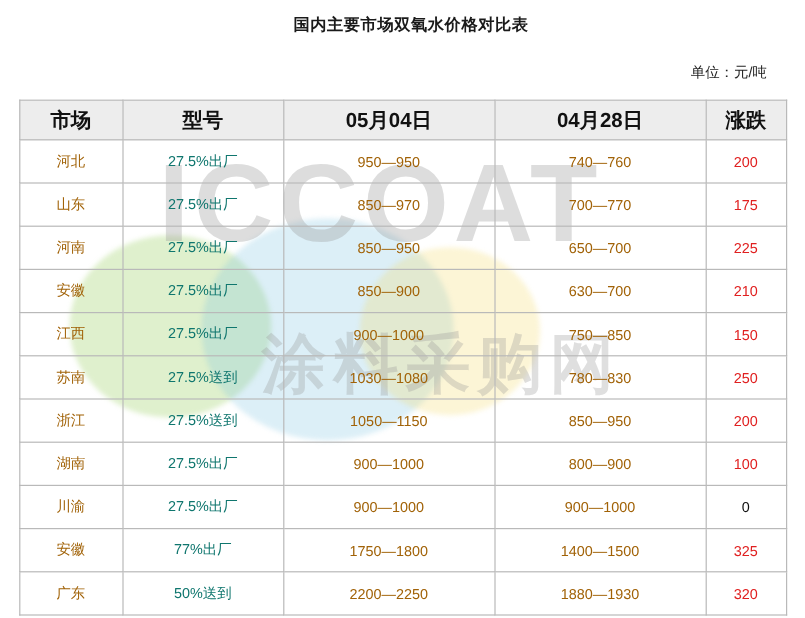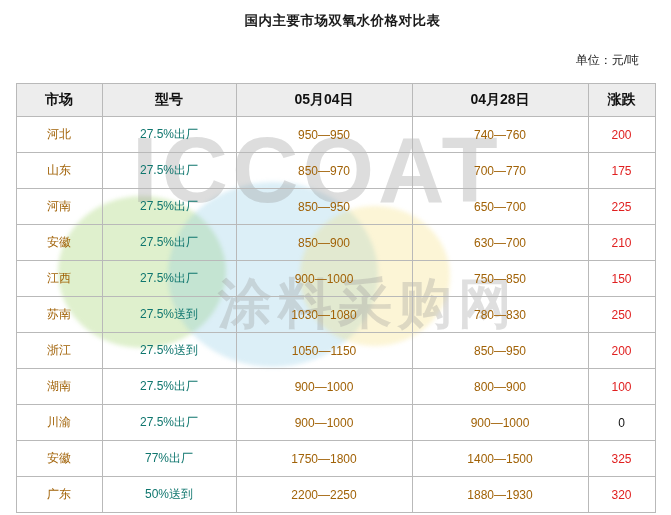--- a/index.html
+++ b/index.html
@@ -113,21 +113,21 @@
     height: 35px;
     text-align: center;
     vertical-align: middle;
     font-size: 12px;
     padding: 0;
   }
   table.price-table thead th {
     background: #ededed;
     font-weight: bold;
     color: #111111;
-    font-size: 14px;
+    font-size: 17px;
     height: 32px;
   }
   td.market {
     color: #a16207;
     font-size: 12px;
   }
   td.model {
     color: #0f766e;
     font-size: 12px;
   }

